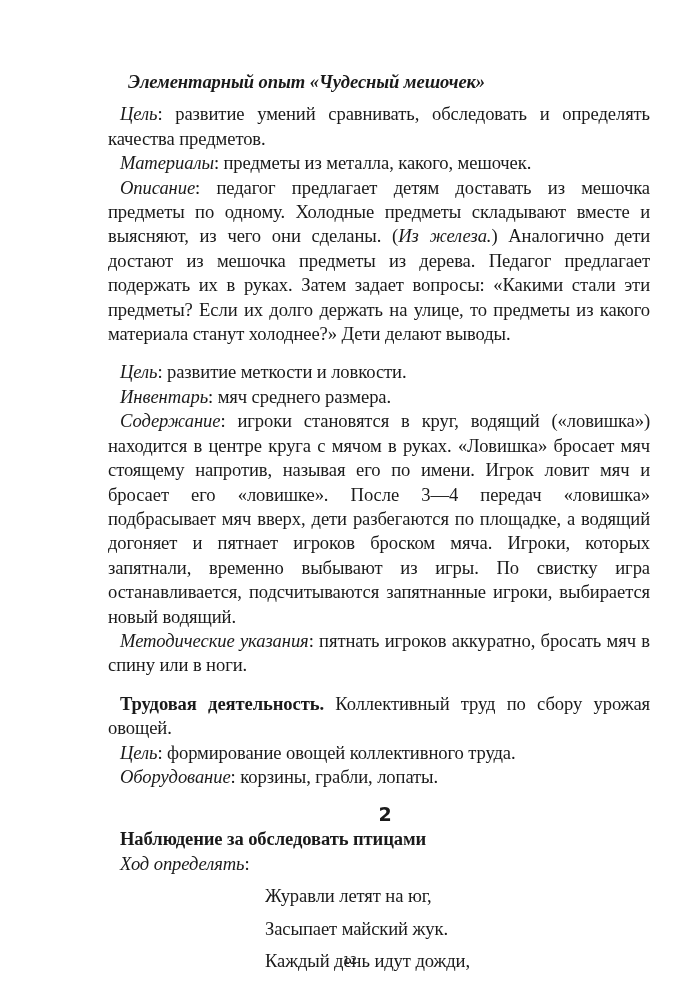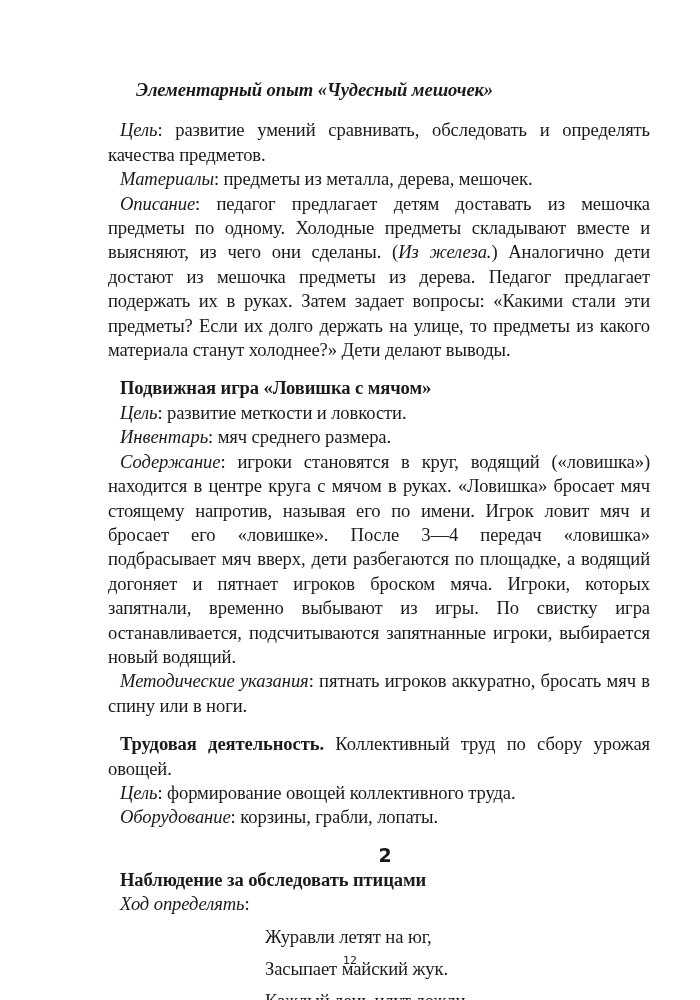--- a/index.html
+++ b/index.html
@@ -30,21 +30,21 @@
       margin: 0;
       text-indent: 12px;
       font-family: Liberation Serif, serif;
     }
     .gap { height: 14px; }
     .gap-sm { height: 12px; }
     .heading-italic {
       font-weight: bold;
       font-style: italic;
       text-indent: 12px;
-      margin: 16px;
+      margin: 8px;
     }
     .heading-bold {
       font-weight: bold;
       text-indent: 12px;
       margin: 0;
     }
     .label { font-style: italic; }
     .b { font-weight: bold; }
     .i { font-style: italic; }
     .section-num {
@@ -73,26 +73,25 @@
       color: #222;
     }
   </style>
 </head>
 <body>
 
 <div class="page">
 
   <p class="heading-italic">Элементарный опыт «Чудесный мешочек»</p>
   <p class="p"><span class="label">Цель</span><span>: развитие умений сравнивать, обследовать и определять качества предметов.</span></p>
-  <p class="p"><span class="label">Материалы</span><span>: предметы из металла, дерева, мешочек.</span></p>
+  <p class="p"><span class="label">Материалы</span><span>: предметы из металла, какого, мешочек.</span></p>
   <p class="p"><span class="label">Описание</span><span>: педагог предлагает детям доставать из мешочка предметы по одному. Холодные предметы складывают вместе и выясняют, из чего они сделаны. (</span><span class="i">Из железа.</span><span>) Аналогично дети достают из мешочка предметы из дерева. Педагог предлагает подержать их в руках. Затем задает вопросы: «Какими стали эти предметы? Если их долго держать на улице, то предметы из какого материала станут холоднее?» Дети делают выводы.</span></p>
 
   <div class="gap"></div>
 
-  <p class="heading-bold">Подвижная игра «Ловишка с мячом»</p>
   <p class="p"><span class="label">Цель</span><span>: развитие меткости и ловкости.</span></p>
   <p class="p"><span class="label">Инвентарь</span><span>: мяч среднего размера.</span></p>
   <p class="p"><span class="label">Содержание</span><span>: игроки становятся в круг, водящий («ловишка») находится в центре круга с мячом в руках. «Ловишка» бросает мяч стоящему напротив, называя его по имени. Игрок ловит мяч и бросает его «ловишке». После 3—4 передач «ловишка» подбрасывает мяч вверх, дети разбегаются по площадке, а водящий догоняет и пятнает игроков броском мяча. Игроки, которых запятнали, временно выбывают из игры. По свистку игра останавливается, подсчитываются запятнанные игроки, выбирается новый водящий.</span></p>
   <p class="p"><span class="label">Методические указания</span><span>: пятнать игроков аккуратно, бросать мяч в спину или в ноги.</span></p>
 
   <div class="gap"></div>
 
   <p class="p"><span class="b">Трудовая деятельность.</span><span> Коллективный труд по сбору урожая овощей.</span></p>
   <p class="p"><span class="label">Цель</span><span>: формирование овощей коллективного труда.</span></p>
   <p class="p"><span class="label">Оборудование</span><span>: корзины, грабли, лопаты.</span></p>

